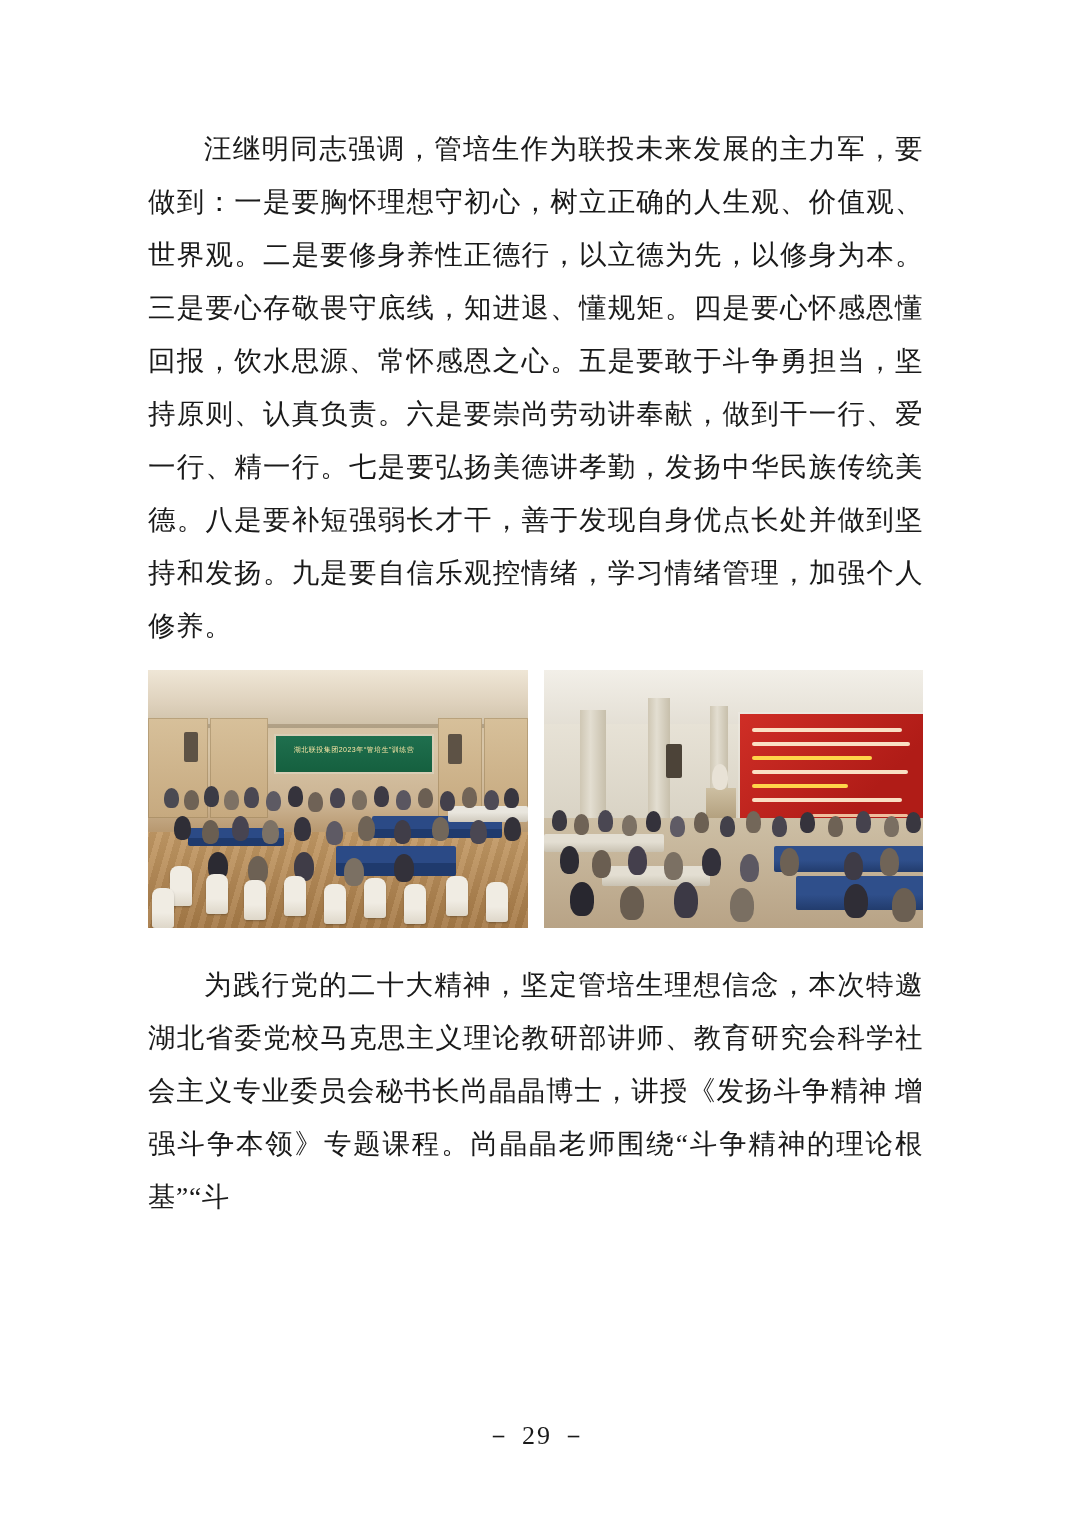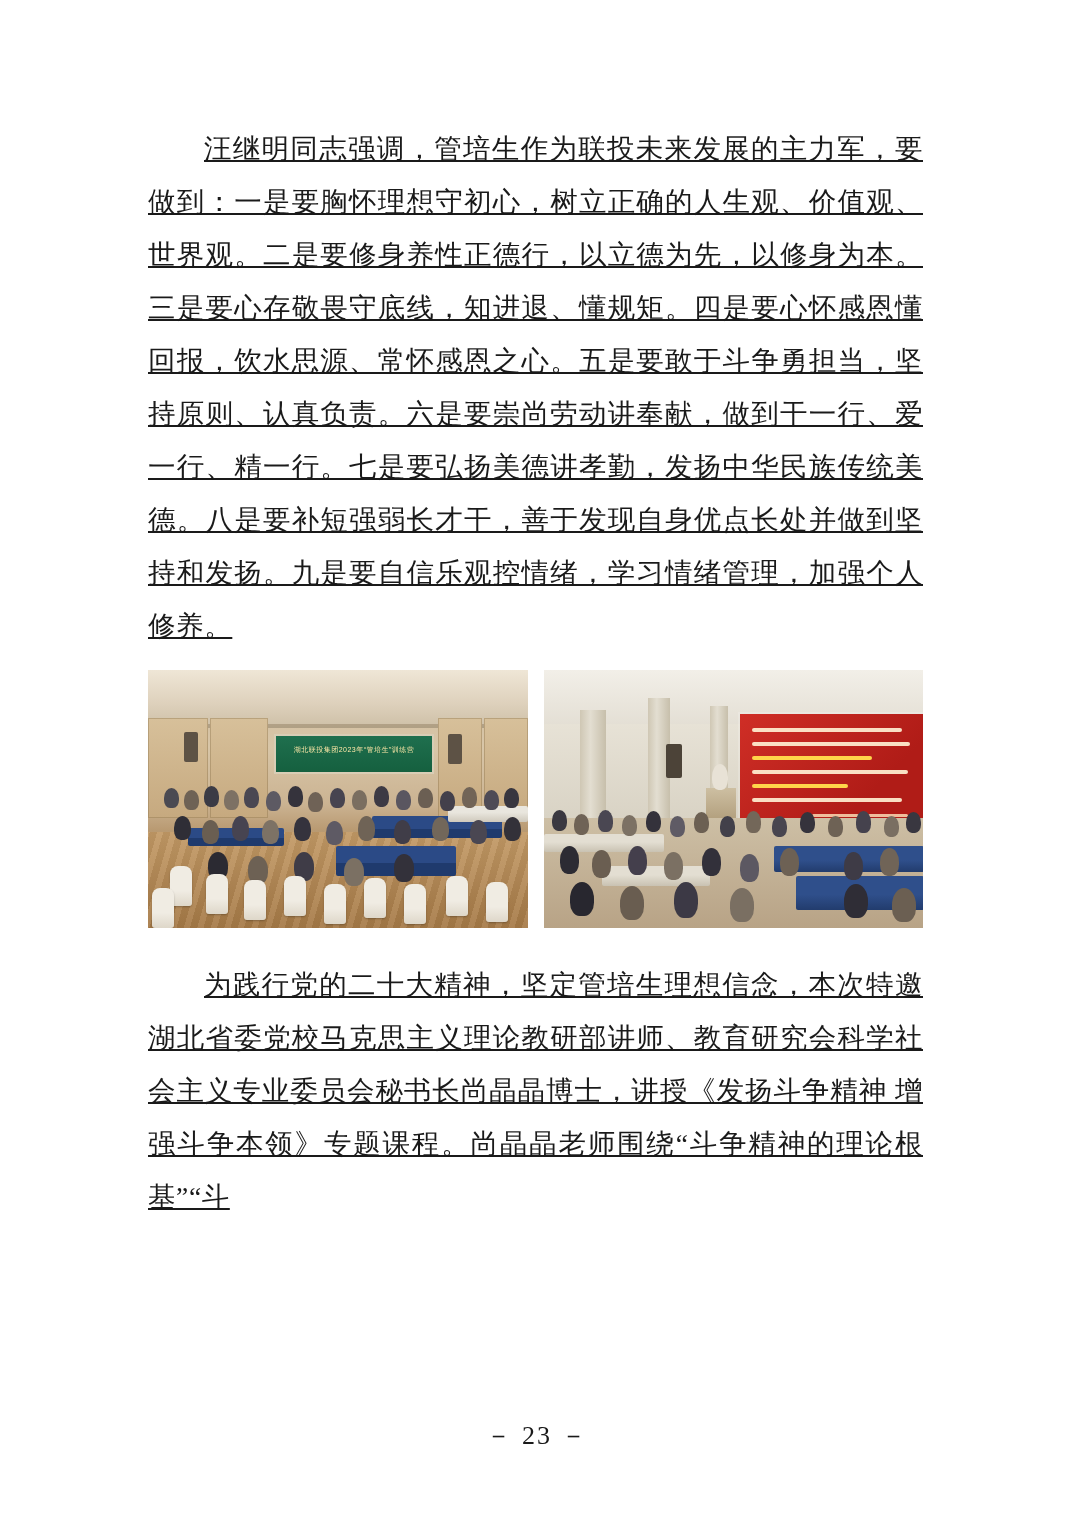--- a/index.html
+++ b/index.html
@@ -26,21 +26,20 @@
     font-size: 27.5px;
     line-height: 53px;
     color: #1a1a1a;
     text-align: justify;
     letter-spacing: 0.6px;
     margin: 0 0 0 0;
     font-family: "Liberation Serif", "DejaVu Serif", serif;
   }
   .para.indent {
     text-indent: 56px;
-    text-decoration: underline;
   }
   .para + .para {
     margin-top: 0px;
   }
 
   
   .image-band {
     margin-top: 18px;
     display: flex;
     gap: 16px;
@@ -332,15 +331,15 @@
         <div class="person" style="left:300px; top:214px; width:24px; height:34px; background:#2f2d36;"></div>
         <div class="person" style="left:348px; top:218px; width:24px; height:34px; background:#6b5f52;"></div>
       </div>
 
     </div>
 
     <p class="para indent" style="margin-top:30px;">为践行党的二十大精神，坚定管培生理想信念，本次特邀湖北省委党校马克思主义理论教研部讲师、教育研究会科学社会主义专业委员会秘书长尚晶晶博士，讲授《发扬斗争精神 增强斗争本领》专题课程。尚晶晶老师围绕“斗争精神的理论根基”“斗</p>
 
   </div>
 
-  <div class="page-number">－ 23 －</div>
+  <div class="page-number">－ 29 －</div>
 
 </div>
 
 </body></html>

